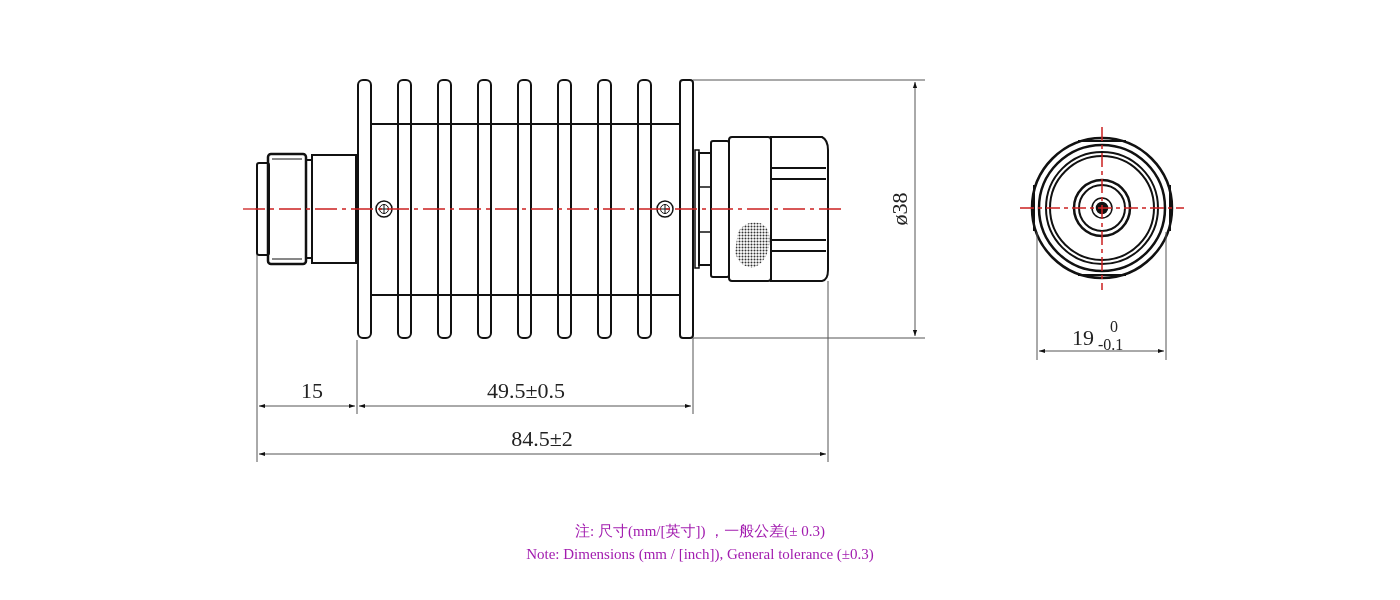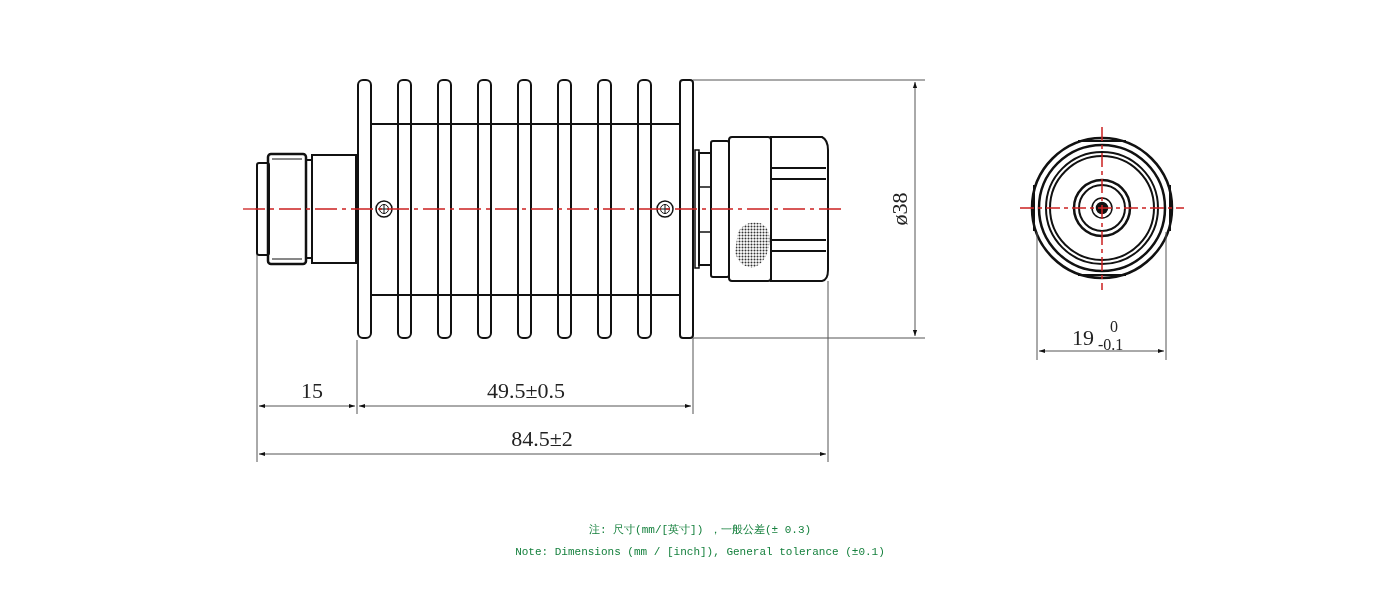--- a/index.html
+++ b/index.html
@@ -1,19 +1,19 @@
 <!DOCTYPE html>
 <html><head>
 <meta charset="utf-8">
 <style>
   html, body { margin: 0; padding: 0; background: #ffffff; }
   body { width: 1400px; height: 600px; position: relative; overflow: hidden; font-family: "DejaVu Sans", sans-serif; }
   #drawing { position: absolute; left: 0; top: 0; }
   .dimtext { font-family: "Liberation Serif", serif; font-size: 22px; fill: #222; }
-  .note { position: absolute; left: 0; width: 1400px; text-align: center; font-family: Liberation Mono, monospace; font-size: 11px; color: #15803d; }
+  .note { position: absolute; left: 0; width: 1400px; text-align: center; font-family: Liberation Serif, serif; font-size: 15px; color: #a21caf; }
   #note-zh { top: 522px; }
   #note-en { top: 546px; }
 </style>
 </head>
 <body>
 
 <svg id="drawing" width="1400" height="600" viewBox="0 0 1400 600" xmlns="http://www.w3.org/2000/svg">
   <defs>
     <marker id="arr" viewBox="0 0 10 10" refX="10" refY="5" markerWidth="10" markerHeight="6" orient="auto-start-reverse" markerUnits="userSpaceOnUse">
       <path d="M0,1.5 L10,5 L0,8.5 z" fill="#111"></path>
@@ -125,13 +125,13 @@
     <line x1="1037" y1="232" x2="1037" y2="360"></line>
     <line x1="1166" y1="232" x2="1166" y2="360"></line>
     <line x1="1039" y1="351" x2="1164" y2="351" marker-start="url(#arr)" marker-end="url(#arr)"></line>
   </g>
   <text class="dimtext" x="1072" y="345">19</text>
   <text class="dimtext" x="1110" y="332" style="font-size:16px">0</text>
   <text class="dimtext" x="1098" y="350" style="font-size:16px">-0.1</text>
 </svg>
 
 <div class="note" id="note-zh">注: 尺寸(mm/[英寸]) ，一般公差(± 0.3)</div>
-<div class="note" id="note-en">Note: Dimensions (mm / [inch]), General tolerance (±0.1)</div>
+<div class="note" id="note-en">Note: Dimensions (mm / [inch]), General tolerance (±0.3)</div>
 
 </body></html>

